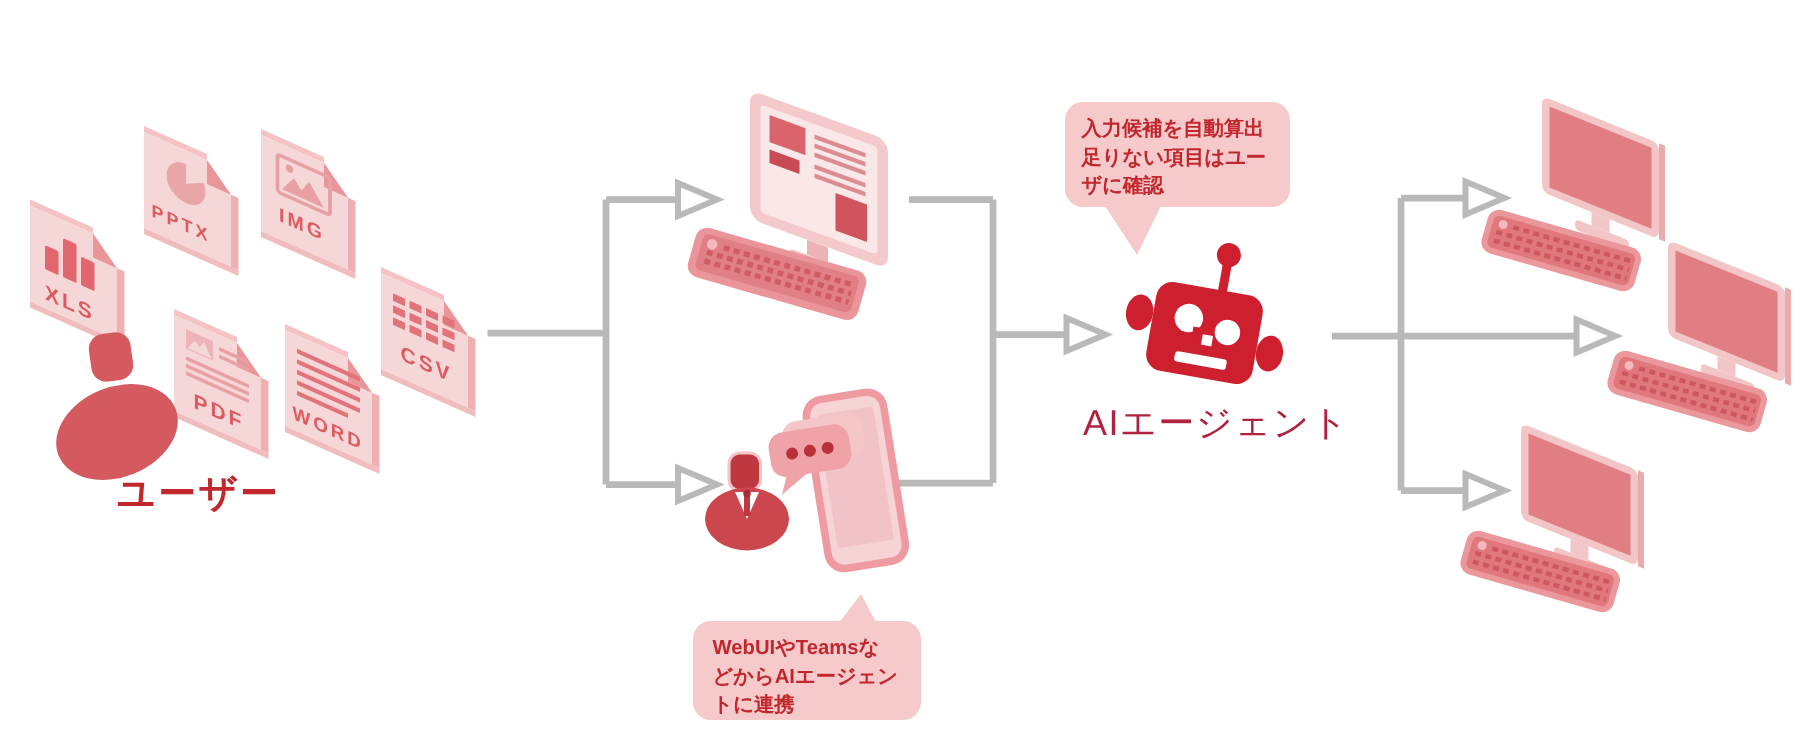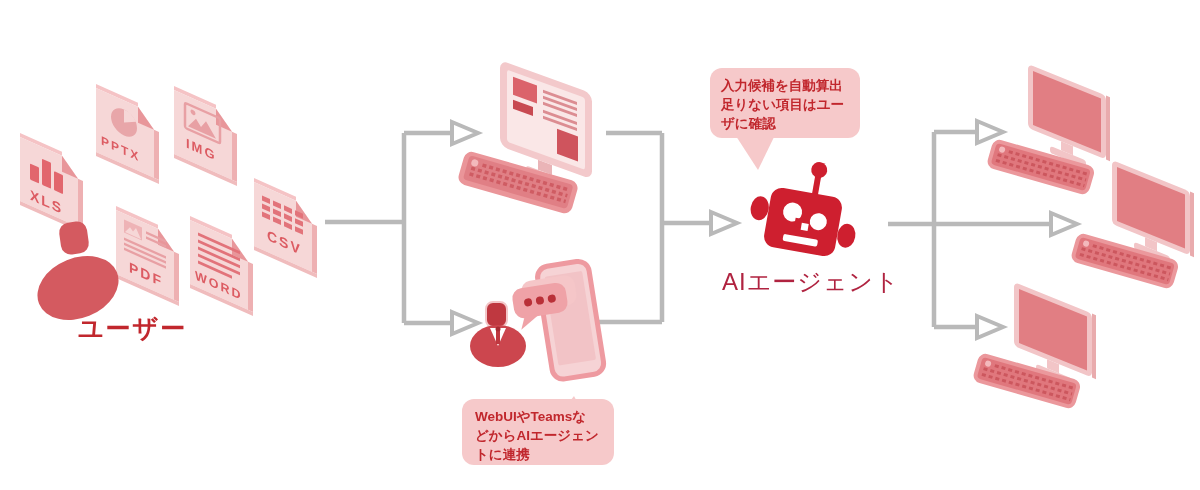--- a/index.html
+++ b/index.html
@@ -19,21 +19,21 @@
   }
   .agent-label{
     left:722px;top:266px;font-size:24px;font-weight:normal;color:#b02340;
     letter-spacing:1px;white-space:nowrap;
   }
   .bubble{
     background:#f6c9ca;border-radius:12px;color:#c1272d;font-weight:bold;
     font-size:13.5px;line-height:1.4;white-space:pre-line;box-sizing:border-box;
   }
   .bubble-agent{left:710px;top:68px;width:150px;height:70px;padding:9px 11px;}
-  .bubble-channel{left:462px;top:399px;width:152px;height:66px;padding:9px 13px;}
+  .bubble-channel{left:462px;top:414px;width:152px;height:66px;padding:9px 13px;}
   .doc-label{font-weight:bold;letter-spacing:2px;fill:#dc5b62;}
 </style>
 </head>
 <body>
 
 <div class="canvas">
 
 <svg width="1200" height="490" viewBox="0 0 1200 490">
 
   <g stroke="#b9b9b9" stroke-width="4.5" fill="none">

